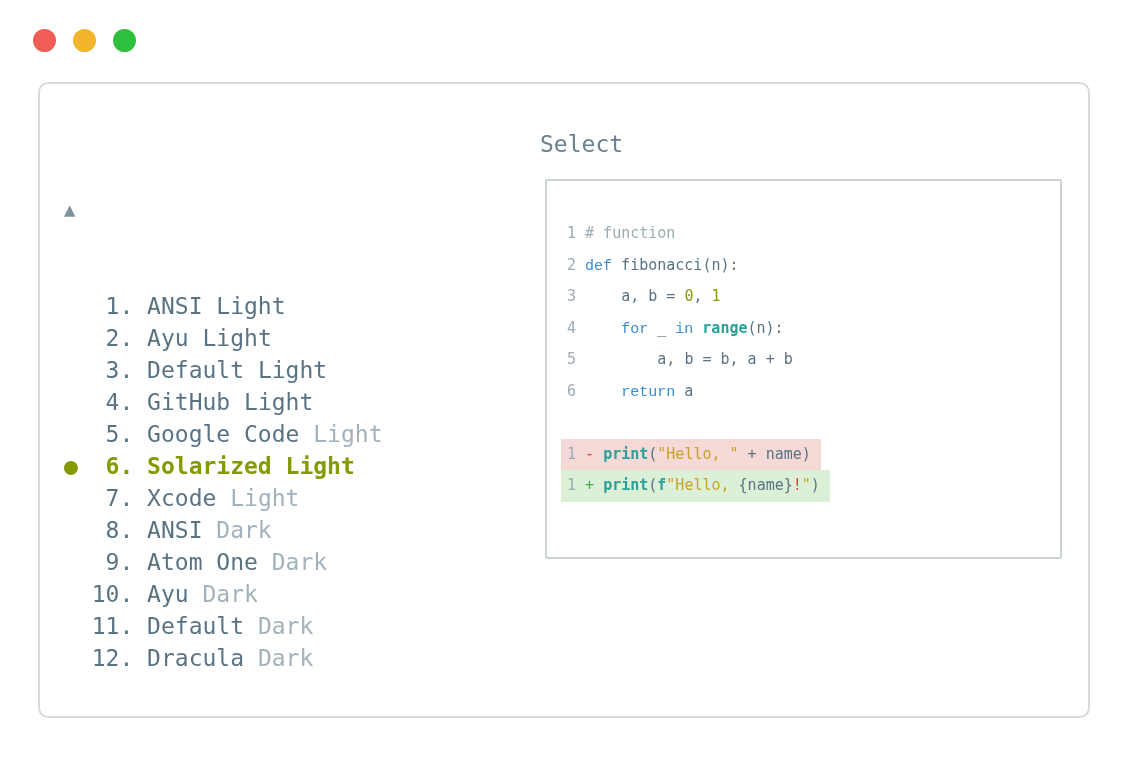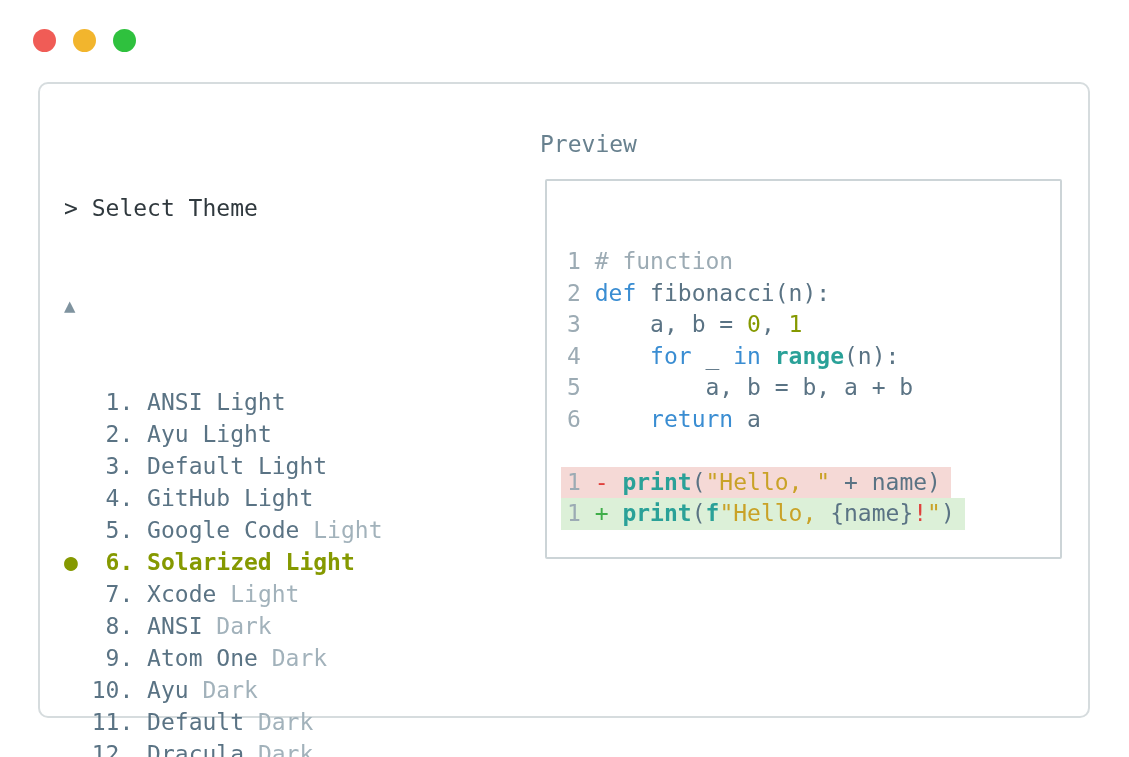--- a/index.html
+++ b/index.html
@@ -46,25 +46,25 @@
   .theme-list{list-style:none;margin-top:2px;}
   .trow{height:32px;line-height:32px;white-space:pre;color:var(--slate);}
   .trow .suffix.muted{color:var(--muted);}
   .trow.sel, .trow.sel .suffix{color:var(--olive);font-weight:bold;}
   .trow .mark{color:var(--olive);}
 
   .preview-label{position:absolute;left:500px;top:44px;color:var(--label);line-height:32px;}
 
   .preview-box{position:absolute;left:505px;top:95px;width:517px;height:380px;
                border:2px solid #ccd4d7;border-radius:2px;background:#fff;overflow:hidden;}
-  .code{padding:65px 0 0 20px;line-height:31.5px;white-space:pre;font-size:23px;}
+  .code{padding:37px 0 0 20px;line-height:31.5px;white-space:pre;font-size:15px;}
   .cline{height:31.5px;}
   .lno{color:var(--cm);}
   .cm{color:var(--cm);}
-  .kw{color:var(--kw);}
+  .kw{color:var(--kw);font-family:Liberation Mono, monospace;}
   .df{color:var(--slate);}
   .num{color:var(--olive);}
   .tl{color:var(--tl);font-weight:bold;}
   .str{color:var(--str);}
   .err{color:var(--err);}
   .sign.del{color:var(--err);}
   .sign.add{color:var(--add);}
   .dbg{display:inline-block;padding:0 10px 0 6px;margin-left:-6px;}
   .dbg.del{background:var(--delbg);}
   .dbg.add{background:var(--addbg);}
@@ -78,27 +78,26 @@
 
   <div class="traffic-lights">
     <span class="light red"></span>
     <span class="light yellow"></span>
     <span class="light green"></span>
   </div>
 
   <div class="panel">
 
     <div class="left-col">
-      <div class="prompt">&gt; Select Theme</div>
       <div class="scroll-arrow"><span>▲</span></div>
       <ul class="theme-list" id="theme-list"><li class="trow"><span class="mark">  </span><span> 1. </span><span>ANSI</span><span class="suffix"> Light</span></li><li class="trow"><span class="mark">  </span><span> 2. </span><span>Ayu</span><span class="suffix"> Light</span></li><li class="trow"><span class="mark">  </span><span> 3. </span><span>Default</span><span class="suffix"> Light</span></li><li class="trow"><span class="mark">  </span><span> 4. </span><span>GitHub</span><span class="suffix"> Light</span></li><li class="trow"><span class="mark">  </span><span> 5. </span><span>Google Code</span><span class="suffix muted"> Light</span></li><li class="trow sel"><span class="mark">● </span><span> 6. </span><span>Solarized</span><span class="suffix"> Light</span></li><li class="trow"><span class="mark">  </span><span> 7. </span><span>Xcode</span><span class="suffix muted"> Light</span></li><li class="trow"><span class="mark">  </span><span> 8. </span><span>ANSI</span><span class="suffix muted"> Dark</span></li><li class="trow"><span class="mark">  </span><span> 9. </span><span>Atom One</span><span class="suffix muted"> Dark</span></li><li class="trow"><span class="mark">  </span><span>10. </span><span>Ayu</span><span class="suffix muted"> Dark</span></li><li class="trow"><span class="mark">  </span><span>11. </span><span>Default</span><span class="suffix muted"> Dark</span></li><li class="trow"><span class="mark">  </span><span>12. </span><span>Dracula</span><span class="suffix muted"> Dark</span></li></ul>
       
     </div>
 
-    <div class="preview-label">Preview</div>
+    <div class="preview-label">Select</div>
 
     <div class="preview-box">
       <div class="code" id="code-block"><div class="cline"><span class="lno">1 </span><span class="cm"># function</span></div><div class="cline"><span class="lno">2 </span><span class="kw">def</span><span class="df"> fibonacci(n):</span></div><div class="cline"><span class="lno">3 </span><span class="df">    a, b = </span><span class="num">0</span><span class="df">, </span><span class="num">1</span></div><div class="cline"><span class="lno">4 </span><span class="df">    </span><span class="kw">for</span><span class="df"> _ </span><span class="kw">in</span><span class="df"> </span><span class="tl">range</span><span class="df">(n):</span></div><div class="cline"><span class="lno">5 </span><span class="df">        a, b = b, a + b</span></div><div class="cline"><span class="lno">6 </span><span class="df">    </span><span class="kw">return</span><span class="df"> a</span></div><div class="cline"></div><div class="cline"><span class="dbg del"><span class="lno">1 </span><span class="sign del">- </span><span class="tl">print</span><span class="df">(</span><span class="str">"Hello, "</span><span class="df"> + name)</span></span></div><div class="cline"><span class="dbg add"><span class="lno">1 </span><span class="sign add">+ </span><span class="tl">print</span><span class="df">(</span><span class="tl">f</span><span class="str">"Hello, </span><span class="df">{name}</span><span class="err">!</span><span class="str">"</span><span class="df">)</span></span></div></div>
     </div>
 
 
   </div>
 </div>
 
 </body></html>

